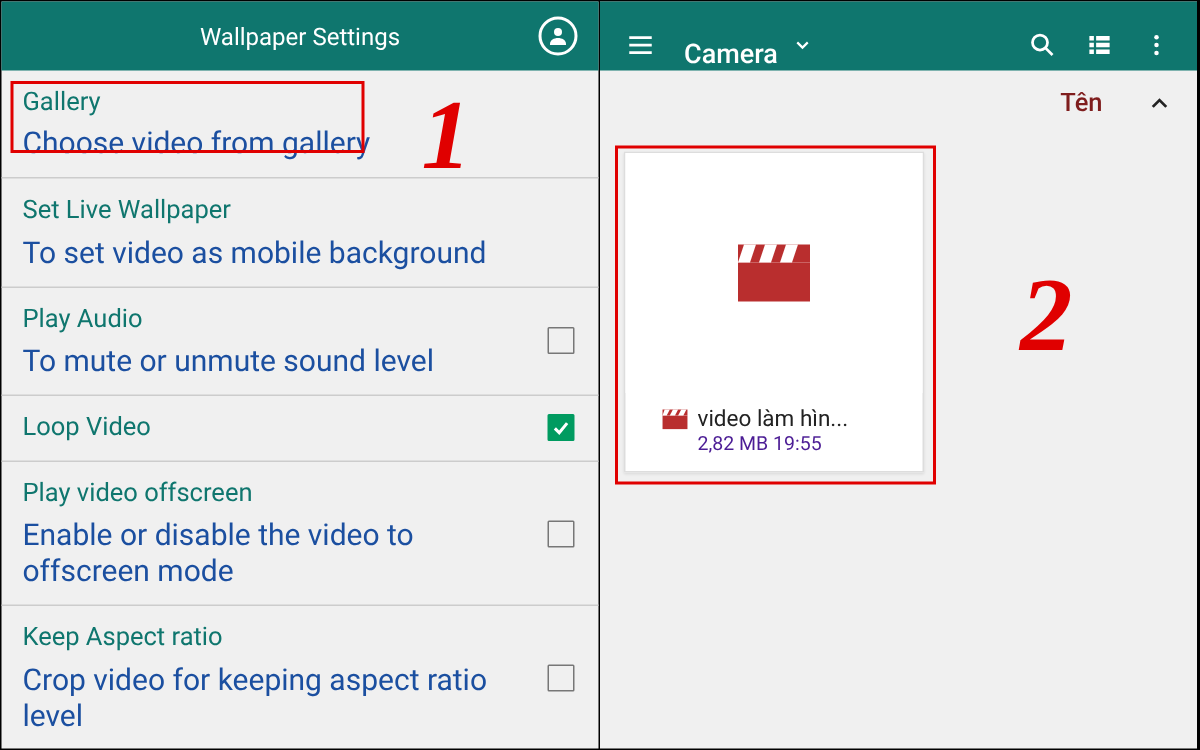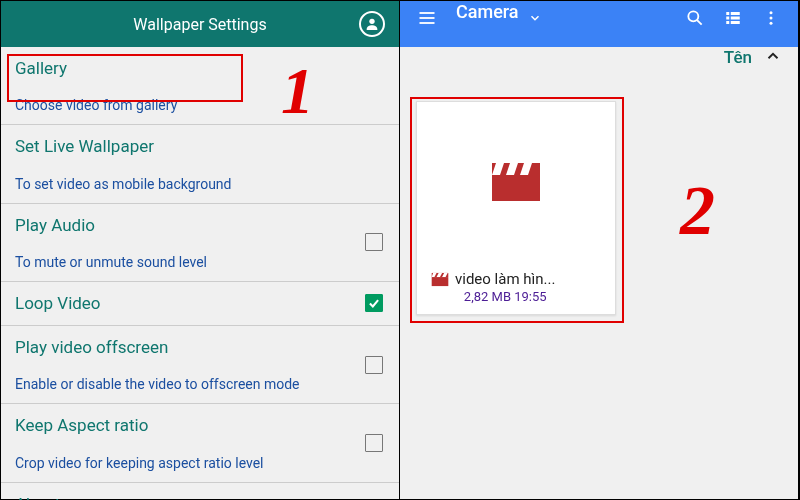--- a/index.html
+++ b/index.html
@@ -11,42 +11,42 @@
 
 .hdr-left { background: #0f766e; color: #fff; height: 46px; display: flex; align-items: center; padding: 0 14px; }
 .hdr-left-title { flex: 1; font-size: 16px; text-align: center; margin-left: 26px; }
 .avatar-circle { width: 26px; height: 26px; border-radius: 50%; border: 2.5px solid #fff; display: flex; align-items: center; justify-content: center; }
 .avatar-circle svg { display: block; }
 
 .list { }
 .row { padding: 11px 14px 11px 14px; border-bottom: 1px solid #ccc; display: flex; align-items: center; }
 .row .txt { flex: 1; }
 .row .t1 { color: #0f766e; font-size: 17px; line-height: 1.25; }
-.row .t2 { color: #1b4fa0; font-size: 14px; margin-top: 18px; }
+.row .t2 { color: #1b4fa0; font-size: 20px; margin-top: 4px; }
 .chk { width: 18px; height: 18px; border: 1.5px solid #777; border-radius: 1px; margin-right: 2px; }
 .chk.checked { background: #009b60; border-color: #009b60; display: flex; align-items: center; justify-content: center; }
 .chk.checked svg { display: block; }
 
 .redbox { position: absolute; border: 2.5px solid #e00000; pointer-events: none; }
 .redbox1 { left: 6px; top: 53px; width: 236px; height: 48px; }
 .num { position: absolute; color: #e00000; font-weight: 800; font-style: italic; font-family: Georgia, serif; }
 .num1 { left: 280px; top: 52px; font-size: 66px; }
 
 
-.hdr-right { background: #3b82f6; color: #fff; height: 46px; display: flex; align-items: flex-start; padding: 0 10px; gap: 4px; }
+.hdr-right { background: #0f766e; color: #fff; height: 46px; display: flex; align-items: flex-end; padding: 0 10px; gap: 4px; }
 .ic { width: 34px; height: 34px; display: flex; align-items: center; justify-content: center; }
 .hdr-right-title { font-size: 18px; font-weight: 500; padding-left: 8px; }
 
-.sortbar { height: 44px; display: flex; align-items: flex-start; justify-content: flex-end; padding-right: 16px; gap: 12px; color: #0f766e; }
+.sortbar { height: 44px; display: flex; align-items: center; justify-content: flex-end; padding-right: 16px; gap: 29px; color: #7f1d1d; }
 .sortbar .lbl { font-size: 17px; font-weight: 500; }
 
 .grid { padding: 10px 16px; position: relative; }
 .card { width: 200px; background: #fff; border: 1px solid #ddd; box-shadow: 0 1px 2px rgba(0,0,0,0.1); }
 .thumb { height: 160px; display: flex; align-items: center; justify-content: center; background: #fff; }
-.foot { padding: 8px 14px 10px; display: flex; align-items: flex-start; gap: 6px; text-align: center; }
+.foot { padding: 8px 24px 10px; display: flex; align-items: flex-start; gap: 6px; }
 .foot .mini { flex-shrink: 0; margin-top:2px; }
 .foot .name { color: #222; font-size: 15px; white-space: nowrap; overflow: hidden; text-overflow: ellipsis; }
 .foot .meta { color: #4c1d95; font-size: 13px; margin-top: 1px; }
 
 .redbox2 { left: 10px; top: 96px; width: 214px; height: 226px; }
 .num2 { left: 280px; top: 170px; font-size: 70px; }
 .spacer { flex: 1; }
 </style>
 </head>
 <body>

